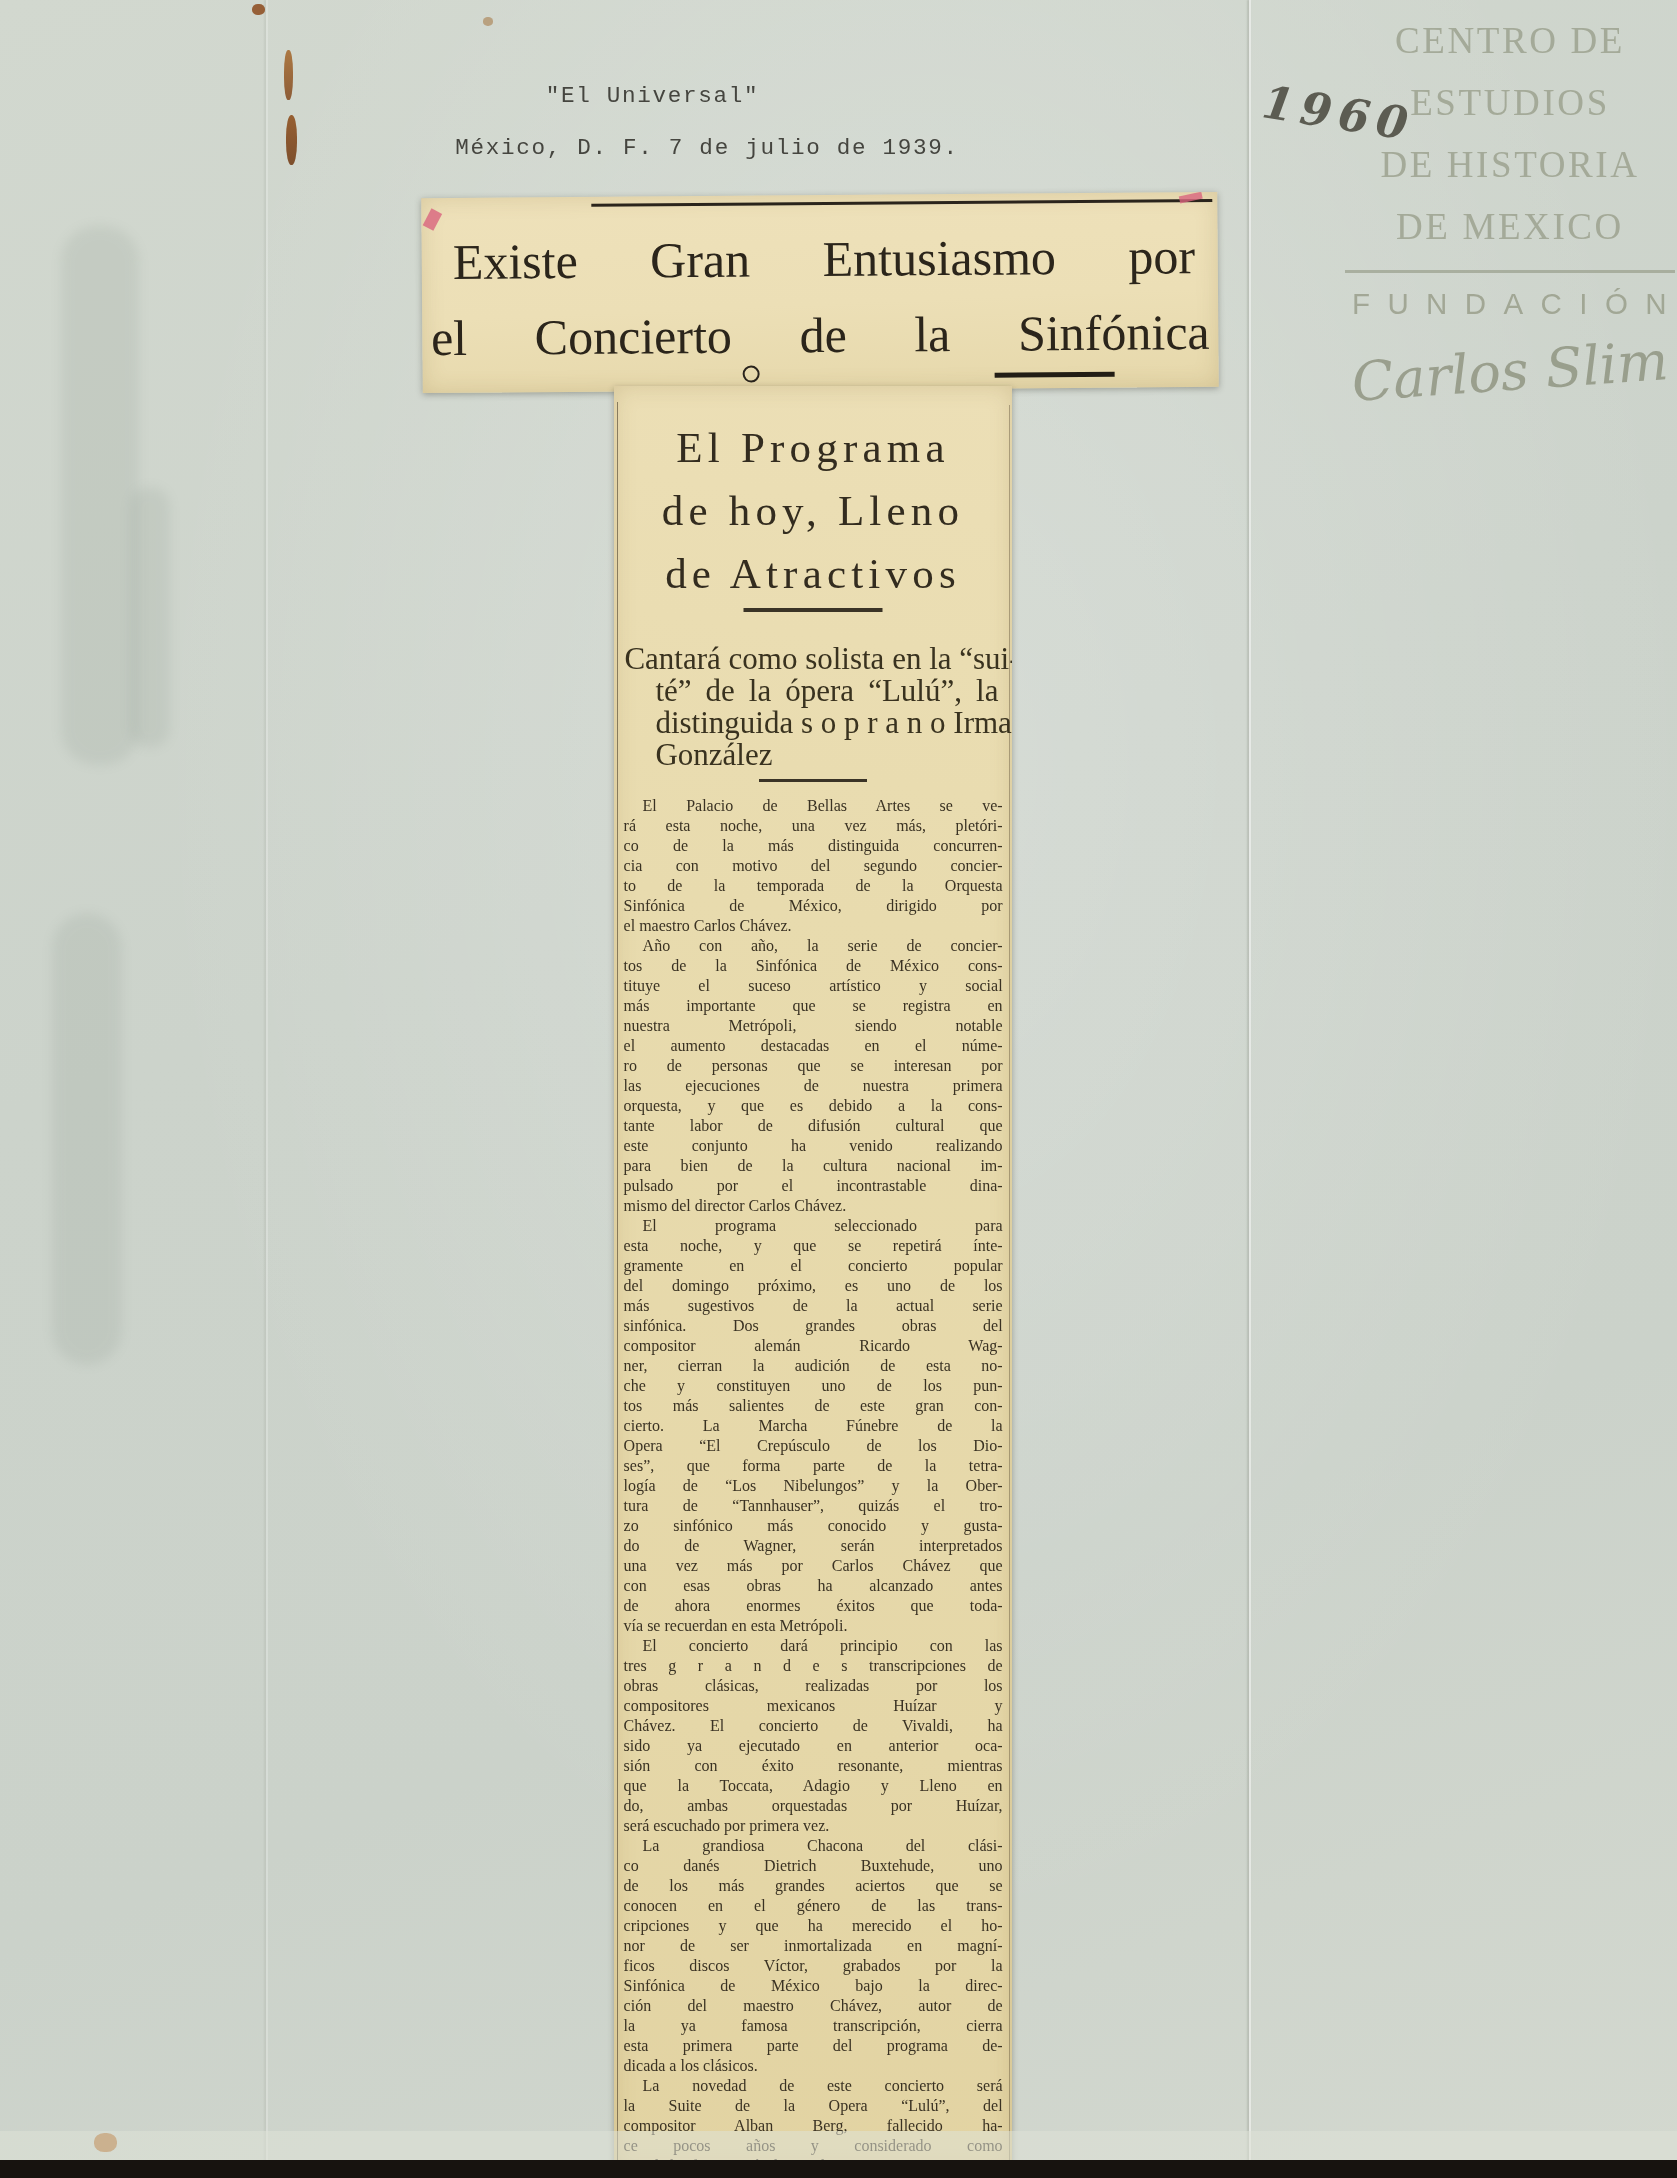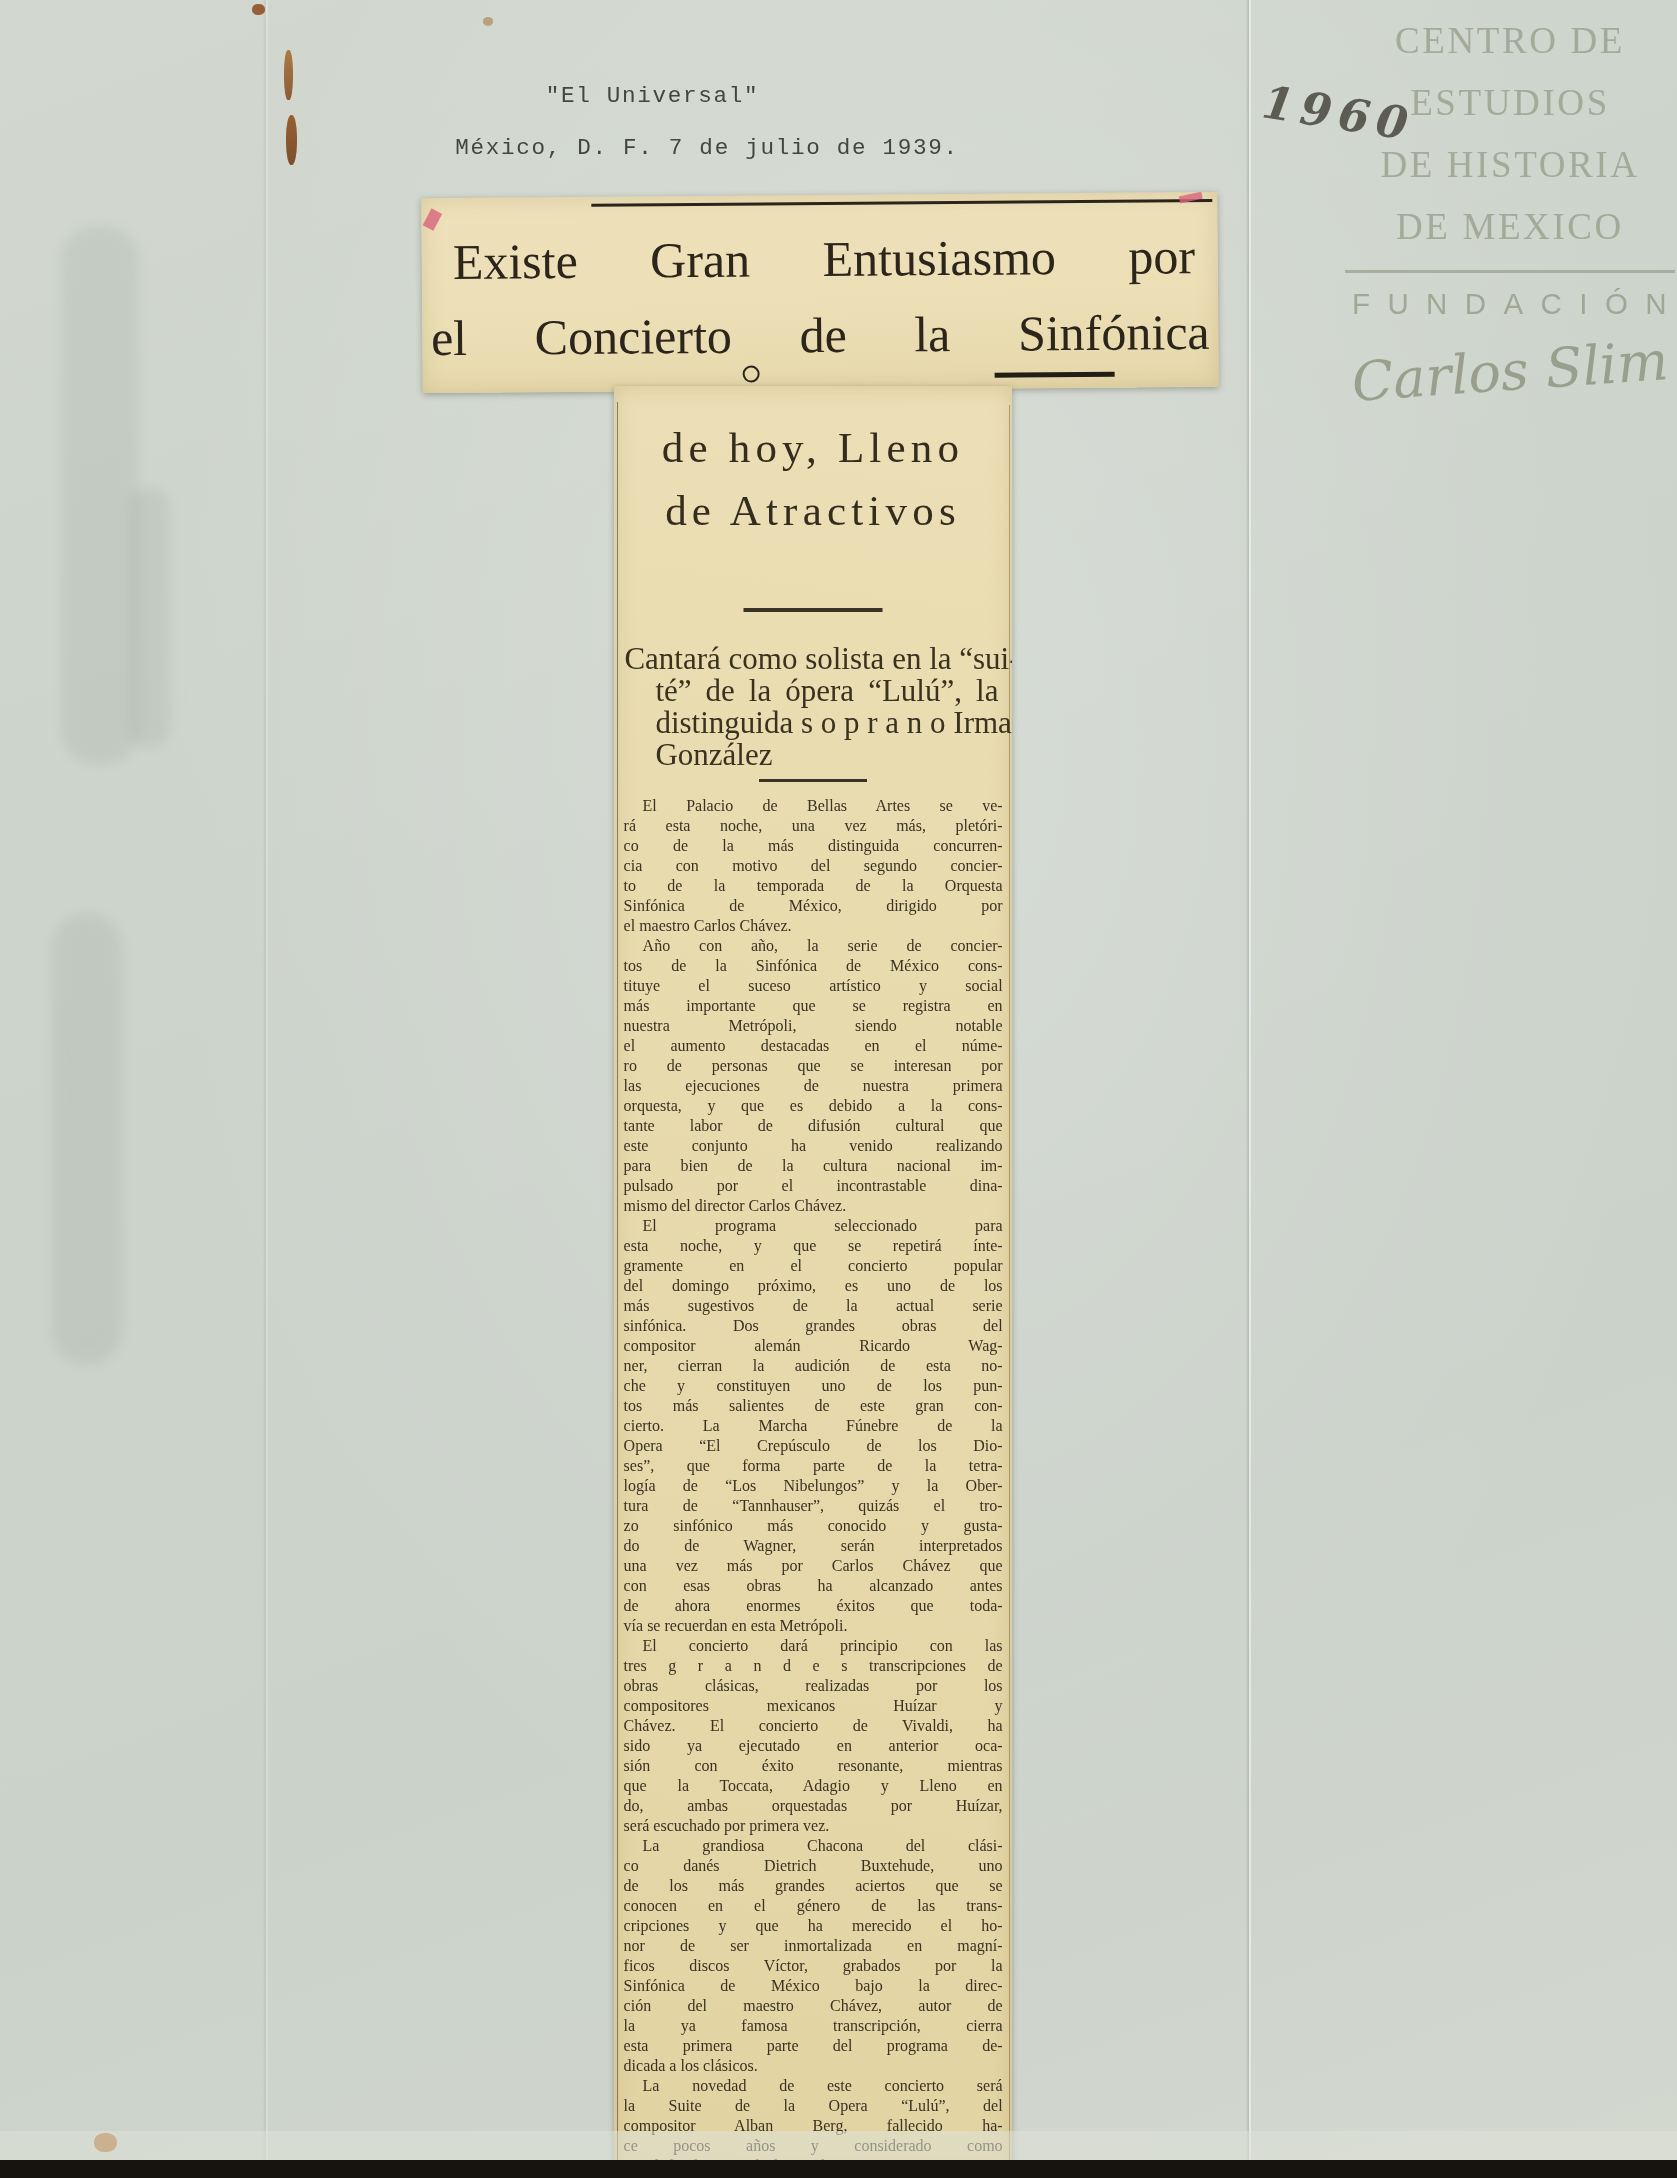--- a/index.html
+++ b/index.html
@@ -144,20 +144,21 @@
     </div>
     <div class="orn"></div>
     <div class="hdash"></div>
   </div>
 
   <div class="clip artclip">
     <div class="col-rule-l"></div>
     <div class="col-rule-r"></div>
 
     <div class="art-title">
+      <div class="t-line">El Programa</div>
       <div class="t-line">de hoy, Lleno</div>
       <div class="t-line">de Atractivos</div>
     </div>
 
     <div class="divider div1"></div>
 
     <div class="subhead">
       <div class="sh-line sh-j">Cantará como solista en la “sui-</div>
       <div class="sh-line sh-j sh-ind">té” de la ópera “Lulú”, la</div>
       <div class="sh-line sh-j sh-ind">distinguida s o p r a n o  Irma</div>

